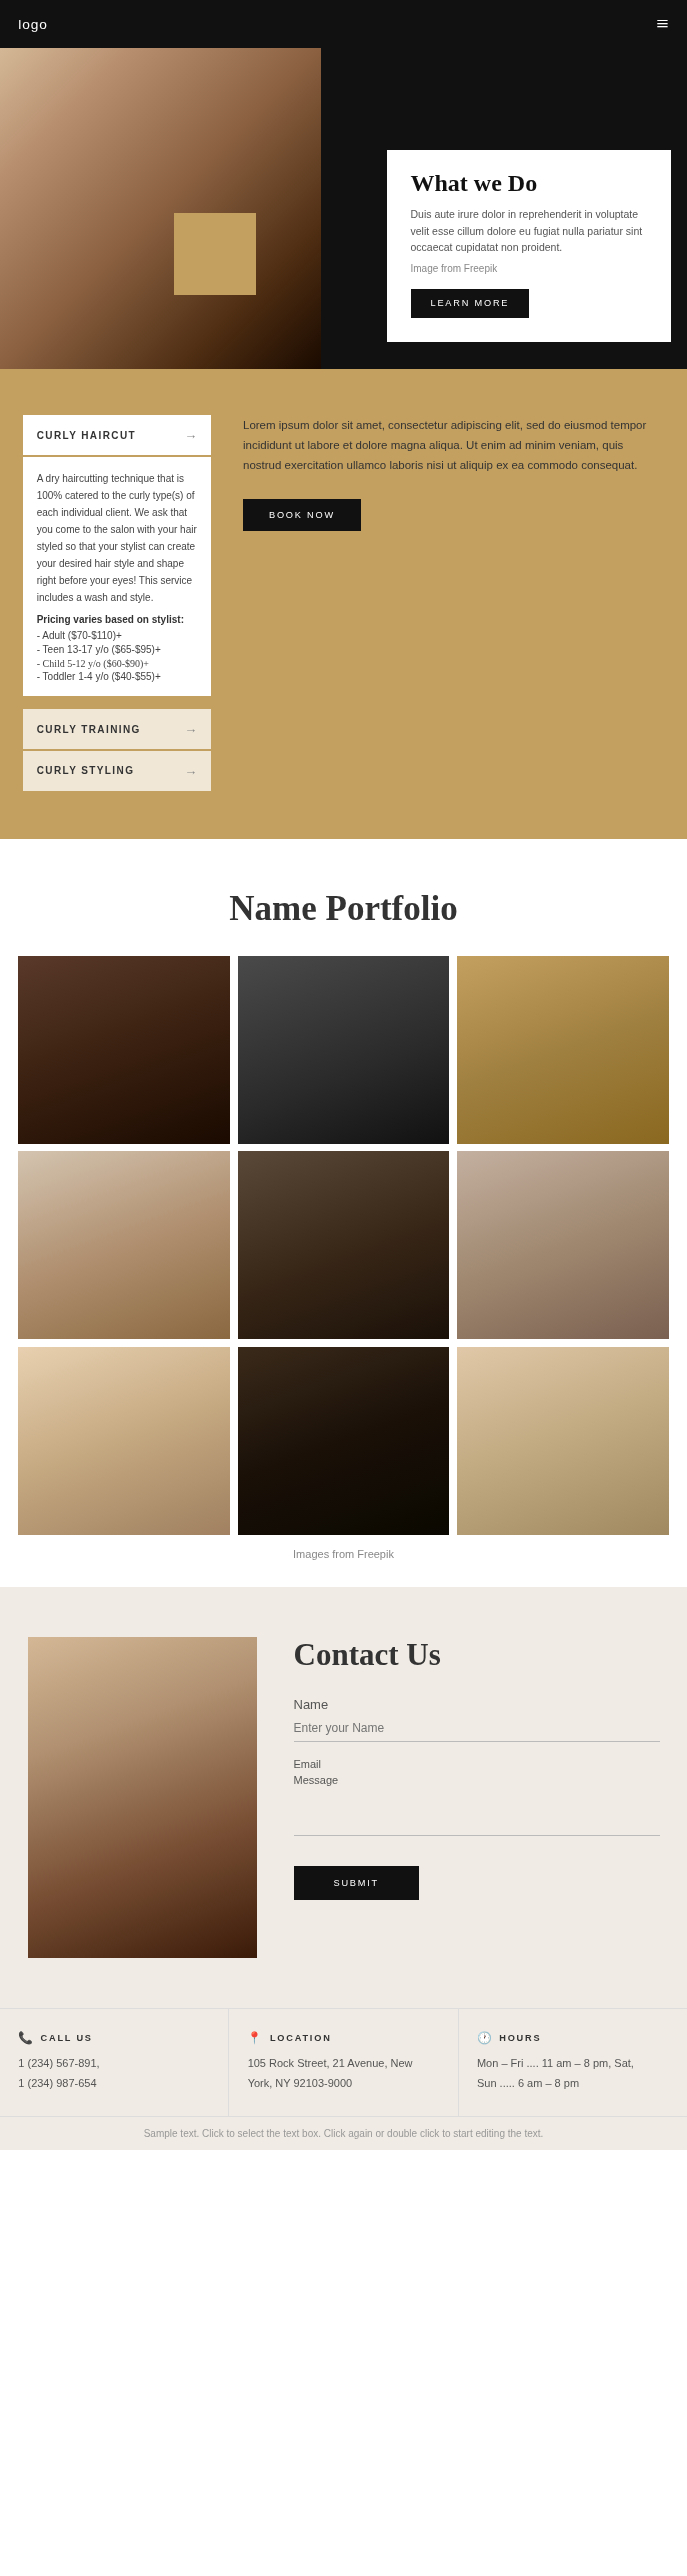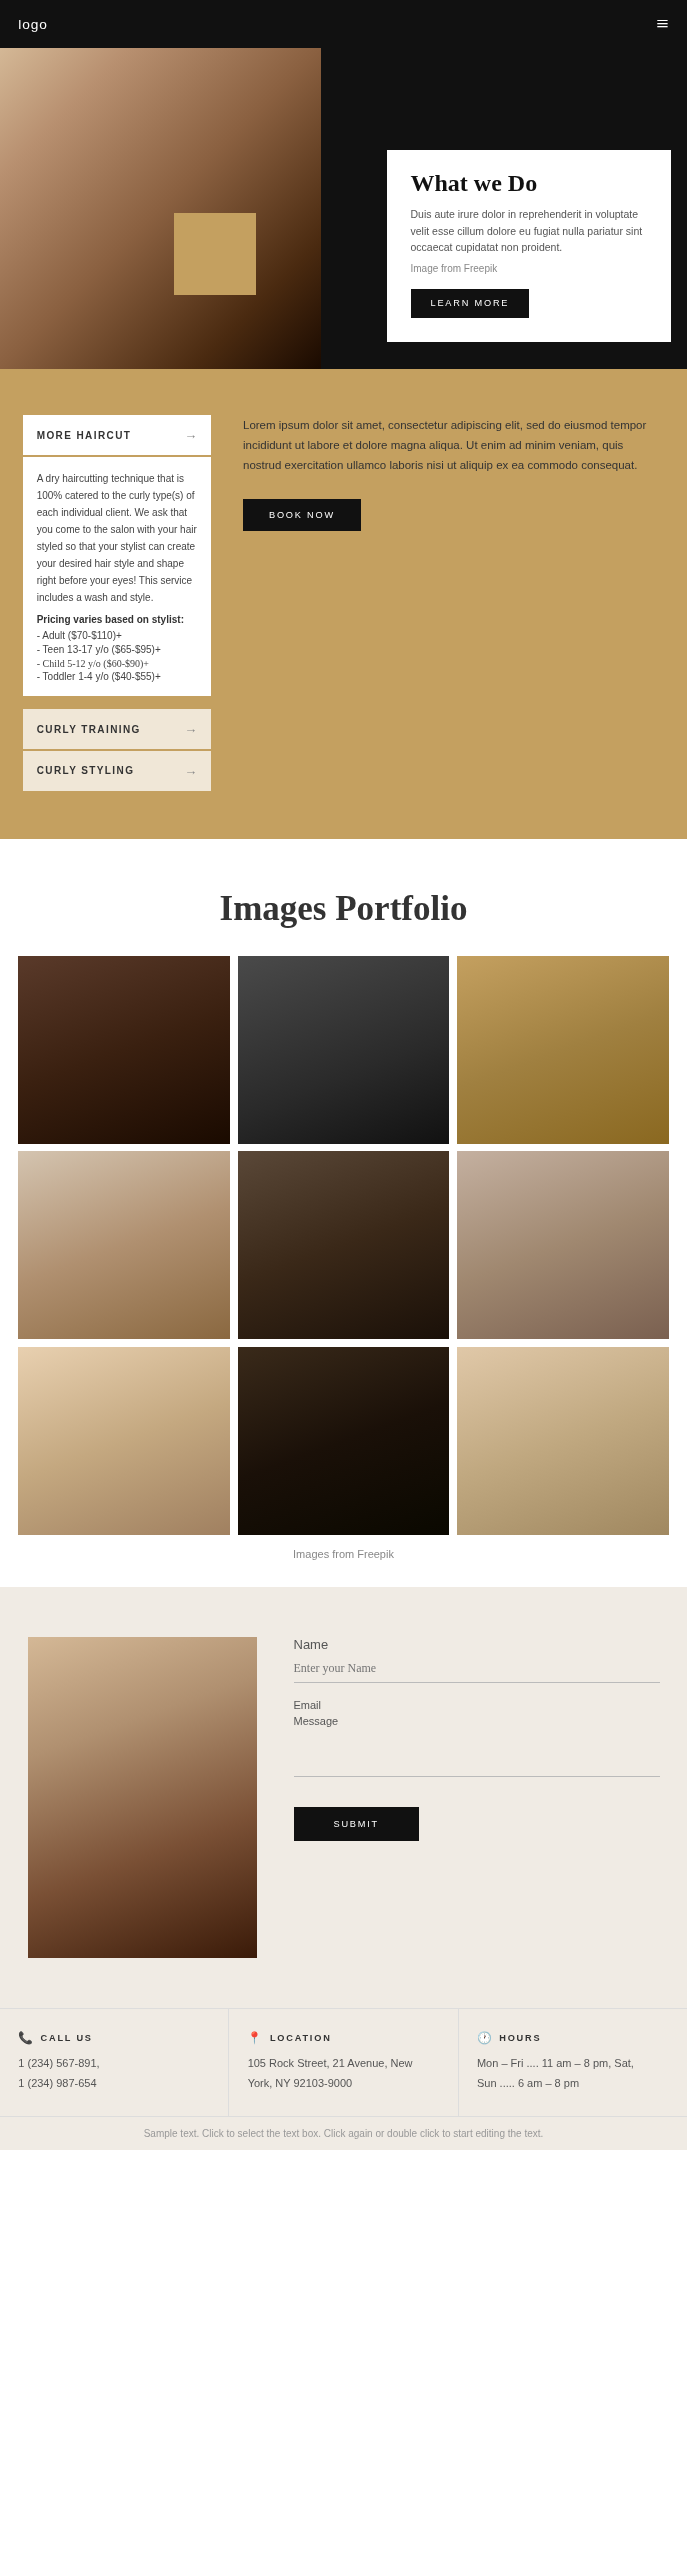--- a/index.html
+++ b/index.html
@@ -27,21 +27,21 @@
     </p>
     <button style="background:#111;color:#fff;border:none;padding:9.2px 20px;font-size:9.2px;letter-spacing:1.8px;cursor:pointer;text-transform:uppercase;font-family:Arial,sans-serif;">LEARN MORE</button>
   </div>
 </section>
 
 <section style="background:#c4a060;padding:46px 23px 46px 23px;display:flex;gap:32px;">
 
   <div style="flex:0 0 188px;">
 
     <div style="background:#fff;display:flex;justify-content:space-between;align-items:center;padding:12px 13.7px;margin-bottom:1.8px;cursor:pointer;">
-      <span style="font-size:10px;letter-spacing:1.4px;font-family:Arial,sans-serif;font-weight:700;color:#333;">MORE HAIRCUT</span>
+      <span style="font-size:10px;letter-spacing:1.4px;font-family:Arial,sans-serif;font-weight:700;color:#333;">CURLY HAIRCUT</span>
       <span style="font-size:13px;color:#888;">→</span>
     </div>
 
     <div style="background:#fff;padding:13.7px;margin-bottom:13px;">
       <p style="font-size:10px;line-height:1.7;color:#444;font-family:Arial,sans-serif;margin-bottom:7.3px;">A dry haircutting technique that is 100% catered to the curly type(s) of each individual client. We ask that you come to the salon with your hair styled so that your stylist can create your desired hair style and shape right before your eyes! This service includes a wash and style.</p>
       <p style="font-size:10px;font-weight:bold;color:#333;font-family:Arial,sans-serif;margin-bottom:5.5px;">Pricing varies based on stylist:</p>
       <p style="font-size:10px;color:#444;font-family:Arial,sans-serif;margin-bottom:2.7px;">- Adult ($70-$110)+</p>
       <p style="font-size:10px;color:#444;font-family:Arial,sans-serif;margin-bottom:2.7px;">- Teen 13-17 y/o ($65-$95)+</p>
       <p style="font-size:10px;color:#444;font-family:Liberation Serif, serif;margin-bottom:2.7px;">- Child 5-12 y/o ($60-$90)+</p>
       <p style="font-size:10px;color:#444;font-family:Arial,sans-serif;">- Toddler 1-4 y/o ($40-$55)+</p>
@@ -58,21 +58,21 @@
     </div>
   </div>
 
   <div style="flex:1;">
     <p style="font-size:11.5px;color:#333;line-height:1.75;margin-bottom:24px;font-family:Arial,sans-serif;">Lorem ipsum dolor sit amet, consectetur adipiscing elit, sed do eiusmod tempor incididunt ut labore et dolore magna aliqua. Ut enim ad minim veniam, quis nostrud exercitation ullamco laboris nisi ut aliquip ex ea commodo consequat.</p>
     <button style="background:#111;color:#fff;border:none;padding:11px 26px;font-size:9.2px;letter-spacing:1.8px;cursor:pointer;text-transform:uppercase;font-family:Arial,sans-serif;">BOOK NOW</button>
   </div>
 </section>
 
 <section style="background:#fff;padding:50px 18.3px 27.5px;">
-  <h2 style="text-align:center;font-size:35px;font-weight:bold;margin-bottom:27.5px;font-family:Georgia,serif;">Images Portfolio</h2>
+  <h2 style="text-align:center;font-size:35px;font-weight:bold;margin-bottom:27.5px;font-family:Georgia,serif;">Name Portfolio</h2>
   <div style="display:grid;grid-template-columns:1fr 1fr 1fr;gap:7.3px;margin-bottom:13px;">
     <div style="height:188px;background:linear-gradient(160deg,#5a3a2a 0%,#3a2010 50%,#1a0a00 100%);"></div>
     <div style="height:188px;background:linear-gradient(160deg,#4a4a4a 0%,#2a2a2a 60%,#111 100%);"></div>
     <div style="height:188px;background:linear-gradient(160deg,#c4a060 0%,#a08040 50%,#8a6820 100%);"></div>
     <div style="height:188px;background:linear-gradient(160deg,#d4c4b0 0%,#b09070 50%,#8a6840 100%);"></div>
     <div style="height:188px;background:linear-gradient(160deg,#5a4838 0%,#3a2818 50%,#1a1008 100%);"></div>
     <div style="height:188px;background:linear-gradient(160deg,#c4b0a0 0%,#a08870 50%,#7a6050 100%);"></div>
     <div style="height:188px;background:linear-gradient(160deg,#e8d0b0 0%,#c4a880 50%,#a08060 100%);"></div>
     <div style="height:188px;background:linear-gradient(160deg,#3a2a1a 0%,#1a1008 50%,#0a0800 100%);"></div>
     <div style="height:188px;background:linear-gradient(160deg,#e0c8a8 0%,#c0a880 50%,#a08860 100%);"></div>
@@ -80,22 +80,23 @@
   <p style="text-align:center;font-size:11px;color:#888;font-family:Arial,sans-serif;">
     <span>Images from Freepik</span>
   </p>
 </section>
 
 <section style="background:#f0ebe4;padding:50px 27.5px 50px;display:flex;gap:37px;align-items:flex-start;">
 
   <div style="flex:0 0 229px;height:321px;background:linear-gradient(160deg,#d4b896 0%,#b09070 30%,#7a5035 65%,#3a1a08 100%);"></div>
 
   <div style="flex:1;">
+    <h2 style="font-size:31px;font-weight:bold;margin-bottom:24px;font-family:Georgia,serif;">Contact Us</h2>
     <label style="font-size:13px;color:#555;display:block;margin-bottom:3.7px;font-family:Arial,sans-serif;">Name</label>
-    <input type="text" style="width: 100%; border-top: none; border-right: none; border-left: none; border-image: initial; border-bottom: 0.9px solid rgb(187, 187, 187); background: transparent; padding: 5.5px 0px; font-size: 12px; margin-bottom: 16.5px; outline: none; color: #701a75; font-family: Liberation Serif, serif;" placeholder="Enter your Name">
+    <input type="text" style="width: 100%; border-top: none; border-right: none; border-left: none; border-image: initial; border-bottom: 0.9px solid rgb(187, 187, 187); background: transparent; padding: 5.5px 0px; font-size: 12px; margin-bottom: 16.5px; outline: none; color: #701a75; font-family: Liberation Sans, sans-serif;" placeholder="Enter your Name">
     <label style="font-size:11px;color:#555;display:block;margin-bottom:3.7px;font-family:Arial,sans-serif;">Email</label>
     <label style="font-size:11px;color:#555;display:block;margin-bottom:3.7px;font-family:Arial,sans-serif;">Message</label>
     <textarea style="width: 100%; border-top: none; border-right: none; border-left: none; border-image: initial; border-bottom: 0.9px solid rgb(187, 187, 187); background: transparent; padding: 5.5px 0px; font-size: 12px; margin-bottom: 26px; outline: none; height: 46px; resize: none; font-family: Arial, sans-serif;"></textarea>
     <button style="background:#111;color:#fff;border:none;padding:12px 40px;font-size:9.2px;letter-spacing:1.8px;cursor:pointer;text-transform:uppercase;font-family:Arial,sans-serif;">SUBMIT</button>
   </div>
 </section>
 
 <div style="background:#f0ebe4;border-top:0.9px solid #ddd;display:flex;">
   <div style="flex:1;padding:22px 18.3px;border-right:0.9px solid #ddd;">
     <div style="font-size:9.2px;letter-spacing:1.8px;font-weight:bold;color:#333;margin-bottom:9.2px;text-transform:uppercase;font-family:Arial,sans-serif;display:flex;align-items:center;gap:5.5px;">

